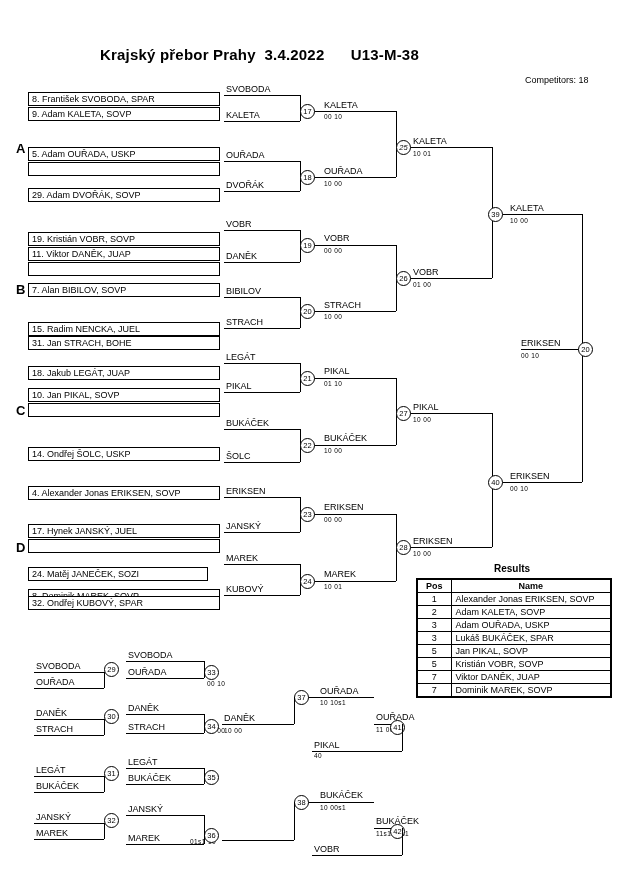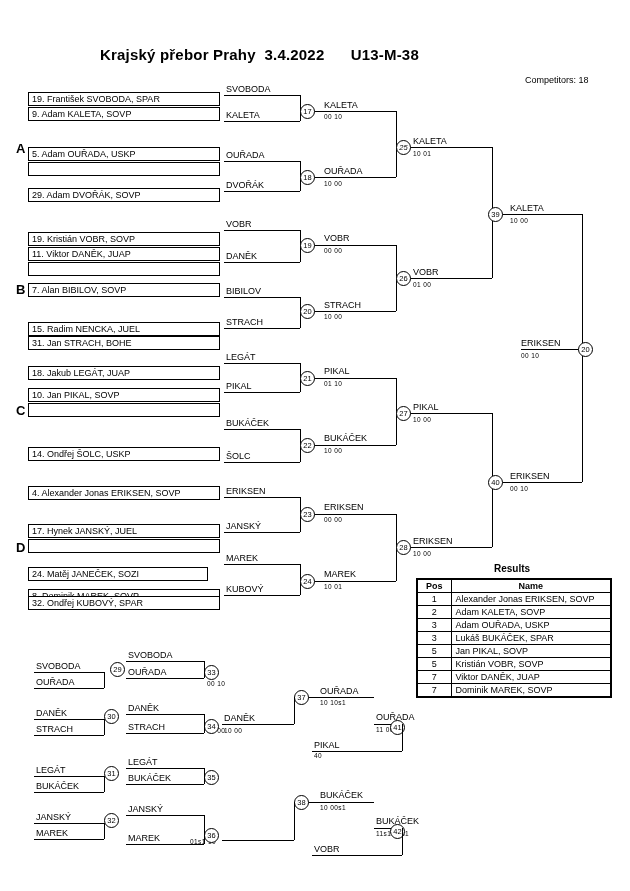--- a/index.html
+++ b/index.html
@@ -109,21 +109,21 @@
 <div class="root">
 
   <div class="title" style="left:100px;top:46px;">Krajský přebor Prahy  3.4.2022      U13-M-38</div>
   <div class="competitors" style="left:525px;top:75px;">Competitors: 18</div>
 
   <div class="grp" style="left:16px;top:141px;">A</div>
   <div class="grp" style="left:16px;top:282px;">B</div>
   <div class="grp" style="left:16px;top:403px;">C</div>
   <div class="grp" style="left:16px;top:540px;">D</div>
 
-  <div class="pbox" style="left:28px;top:92px;width:192px;">19. František SVOBODA, SPAR</div>
+  <div class="pbox" style="left:28px;top:92px;width:192px;">8. František SVOBODA, SPAR</div>
   <div class="pbox" style="left:28px;top:107px;width:192px;">9. Adam KALETA, SOVP</div>
   <div class="pbox" style="left:28px;top:147px;width:192px;">5. Adam OUŘADA, USKP</div>
   <div class="pbox empty" style="left:28px;top:162px;width:192px;"></div>
   <div class="pbox" style="left:28px;top:188px;width:192px;">29. Adam DVOŘÁK, SOVP</div>
   <div class="pbox" style="left:28px;top:232px;width:192px;">19. Kristián VOBR, SOVP</div>
   <div class="pbox" style="left:28px;top:247px;width:192px;">11. Viktor DANĚK, JUAP</div>
   <div class="pbox empty" style="left:28px;top:262px;width:192px;"></div>
   <div class="pbox" style="left:28px;top:283px;width:192px;">7. Alan BIBILOV, SOVP</div>
   <div class="pbox" style="left:28px;top:322px;width:192px;">15. Radim NENCKA, JUEL</div>
   <div class="pbox" style="left:28px;top:336px;width:192px;">31. Jan STRACH, BOHE</div>
@@ -276,21 +276,21 @@
 
   <div class="lbl" style="left:521px;top:338px;">ERIKSEN</div>
   <div class="score" style="left:521px;top:352px;">00   10</div>
   <div class="h" style="left:521px;top:349px;width:61px;"></div>
   <div class="num" style="left:578px;top:342px;">20</div>
 
   <div class="lbl" style="left:36px;top:661px;">SVOBODA</div>
   <div class="h" style="left:34px;top:672px;width:70px;"></div>
   <div class="lbl" style="left:36px;top:677px;">OUŘADA</div>
   <div class="h" style="left:34px;top:688px;width:70px;"></div>
-  <div class="num" style="left:104px;top:662px;margin-left:6px;">29</div>
+  <div class="num" style="left:104px;top:662px;">29</div>
   <div class="v" style="left:104px;top:672px;height:16px;"></div>
 
   <div class="lbl" style="left:36px;top:708px;">DANĚK</div>
   <div class="h" style="left:34px;top:719px;width:70px;"></div>
   <div class="lbl" style="left:36px;top:724px;">STRACH</div>
   <div class="h" style="left:34px;top:735px;width:70px;"></div>
   <div class="num" style="left:104px;top:709px;">30</div>
   <div class="v" style="left:104px;top:719px;height:16px;"></div>
 
   <div class="lbl" style="left:36px;top:765px;">LEGÁT</div>

